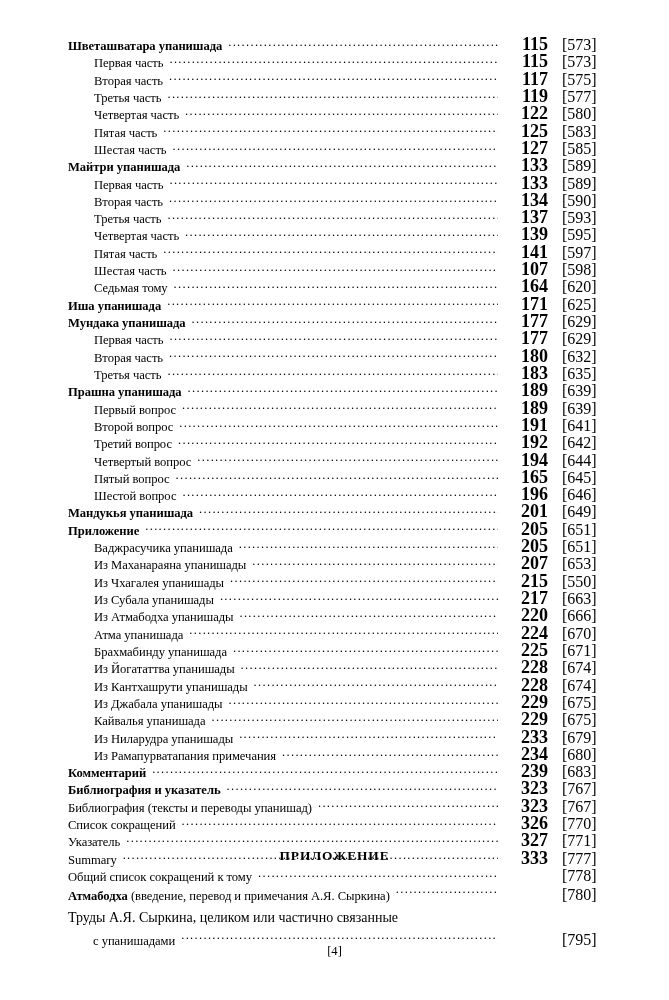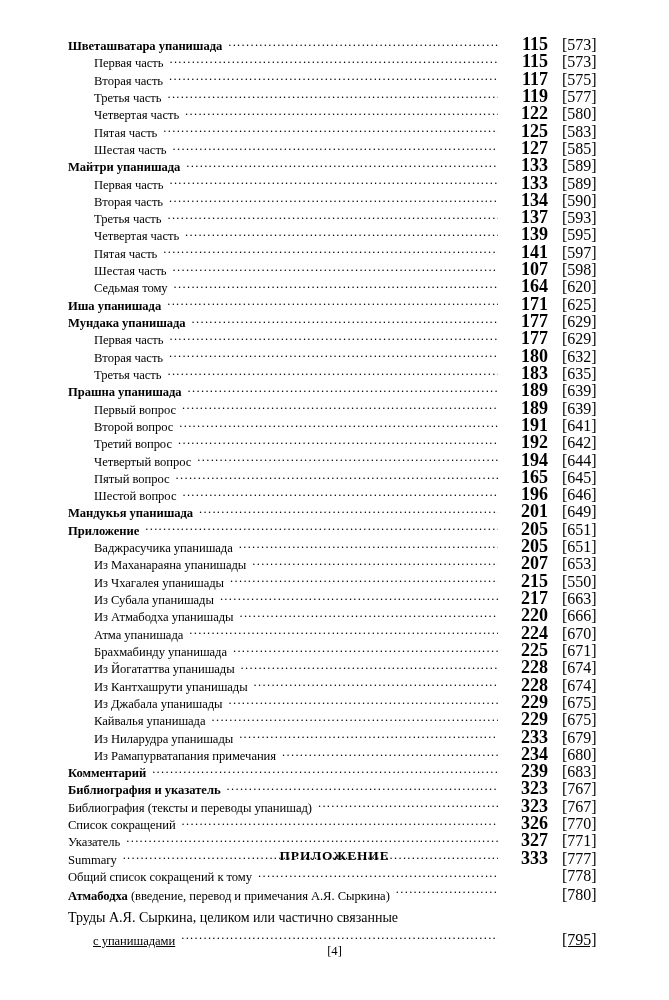--- a/index.html
+++ b/index.html
@@ -86,21 +86,21 @@
     font-weight: bold;
     letter-spacing: 0.9px;
   }
   .appendix {
     position: absolute;
     left: 68px;
     top: 883px;
     width: 540px;
   }
   .appendix .row { height: 24px; line-height: 24px; }
-  .appendix .row.tight { height: 22px; line-height: 22px; text-decoration: underline; }
+  .appendix .row.tight { height: 22px; line-height: 22px; }
   .app-bold { font-weight: bold; }
   .cont {
     padding-left: 25px;
   }
   .plainline {
     font-size: 14px;
     line-height: 22px;
     white-space: nowrap;
   }
   .footer {

